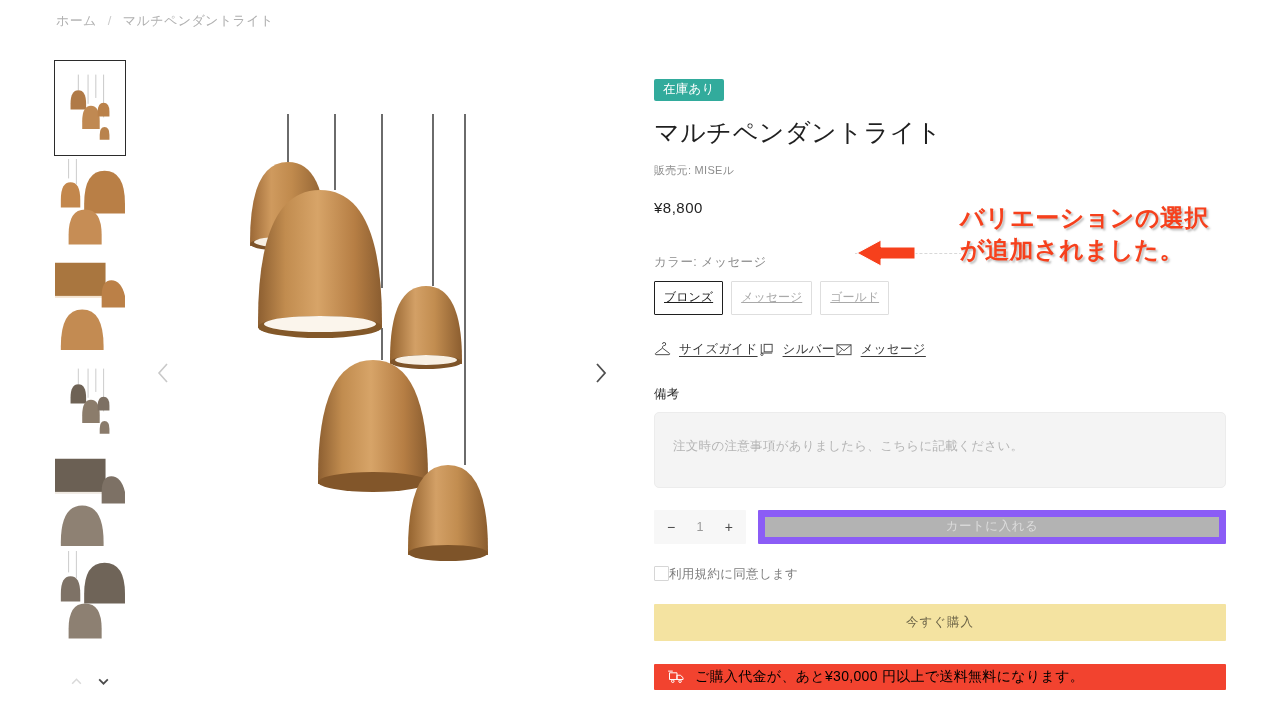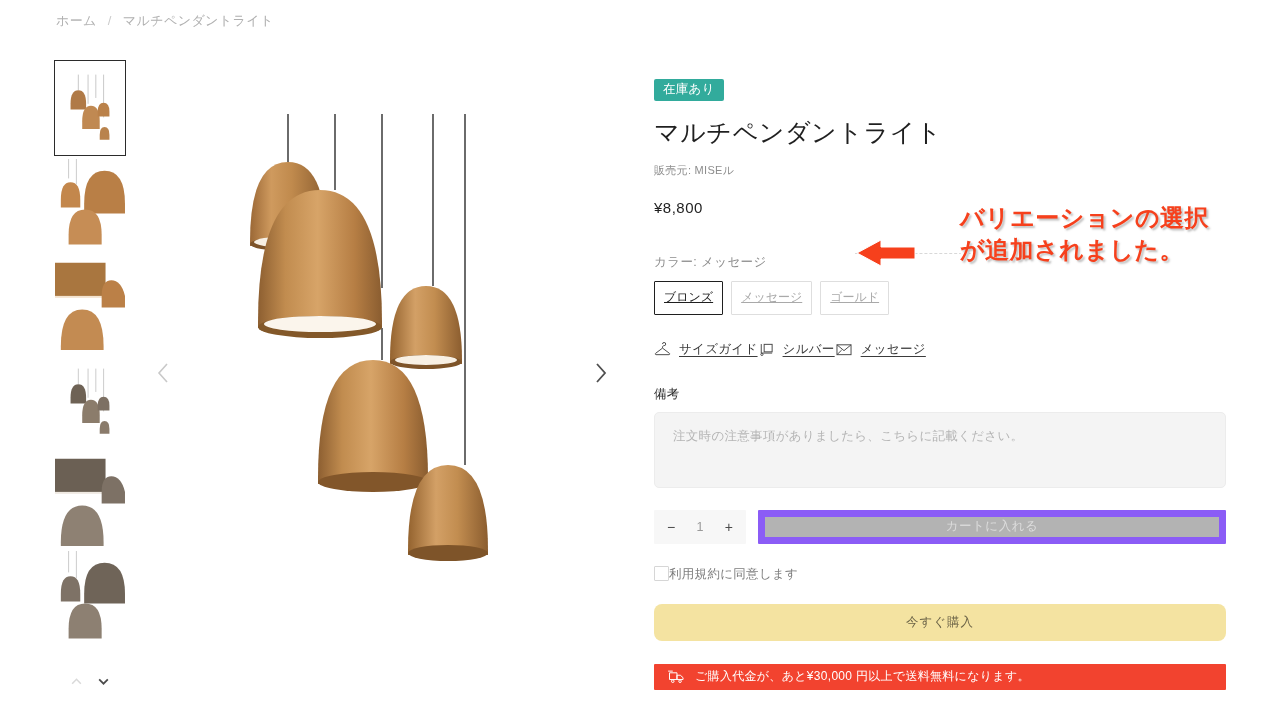--- a/index.html
+++ b/index.html
@@ -87,21 +87,21 @@
   .ilink .lbl {
     font-size:12.5px; color:#3b3b3b;
     text-decoration:underline; text-underline-offset:3px;
     letter-spacing:.3px;
   }
 
   .note-label { margin-top:28px; font-size:12.5px; color:#2b2b2b; letter-spacing:.3px; }
   .note-box {
     margin-top:9px; width:572px; height:76px;
     background:#f4f4f4; border:1px solid #ececec; border-radius:5px;
-    padding:14px 18px; font-size:12.5px; color:#b4b4b4;
+    padding:24px 18px; font-size:12.5px; color:#b4b4b4;
     letter-spacing:.3px; line-height:1.5;
   }
 
   .buy-row { margin-top:22px; display:flex; align-items:stretch; gap:12px; }
   .qty {
     width:92px; height:34px; background:#f7f7f7;
     display:flex; align-items:center; justify-content:space-between;
     padding:0 13px; border-radius:1px;
   }
   .qty .op { font-size:14px; color:#4a4a4a; cursor:pointer; user-select:none; line-height:1; }
@@ -117,29 +117,29 @@
   .checkbox {
     width:15px; height:15px; border:1px solid #d6d6d6;
     background:#fff; border-radius:1px; cursor:pointer; flex:none;
   }
   .agree-lbl { font-size:12.5px; color:#7d7d7d; letter-spacing:.3px; }
 
   .buy-now {
     margin-top:21px; width:572px; height:37px; background:#f4e3a1;
     display:flex; align-items:center; justify-content:center;
     font-size:12.5px; color:#6b6347; letter-spacing:1px; cursor:pointer;
-    border-radius:8px;
+    border-radius:1px;
   }
 
   .ship-bar {
     margin-top:23px; width:572px; height:26px; background:#f2432f;
     display:flex; align-items:center; gap:10px; padding:0 14px;
     border-radius:1px;
   }
-  .ship-bar .txt { color:#ffffff; font-size:12px; letter-spacing:.3px; }
+  .ship-bar .txt { color:#000000; font-size:14px; letter-spacing:.3px; }
 
   
   .anno { position:absolute; left:855px; top:205px; pointer-events:none; }
   .anno-text {
     position:absolute; left:105px; top:-3px; width:400px;
     font-family:"DejaVu Sans", sans-serif;
     font-size:24px; font-weight:bold; color:#f6401c;
     line-height:1.35; letter-spacing:.5px; white-space:nowrap;
     -webkit-text-stroke:4.5px #ffffff;
     paint-order: stroke fill;

